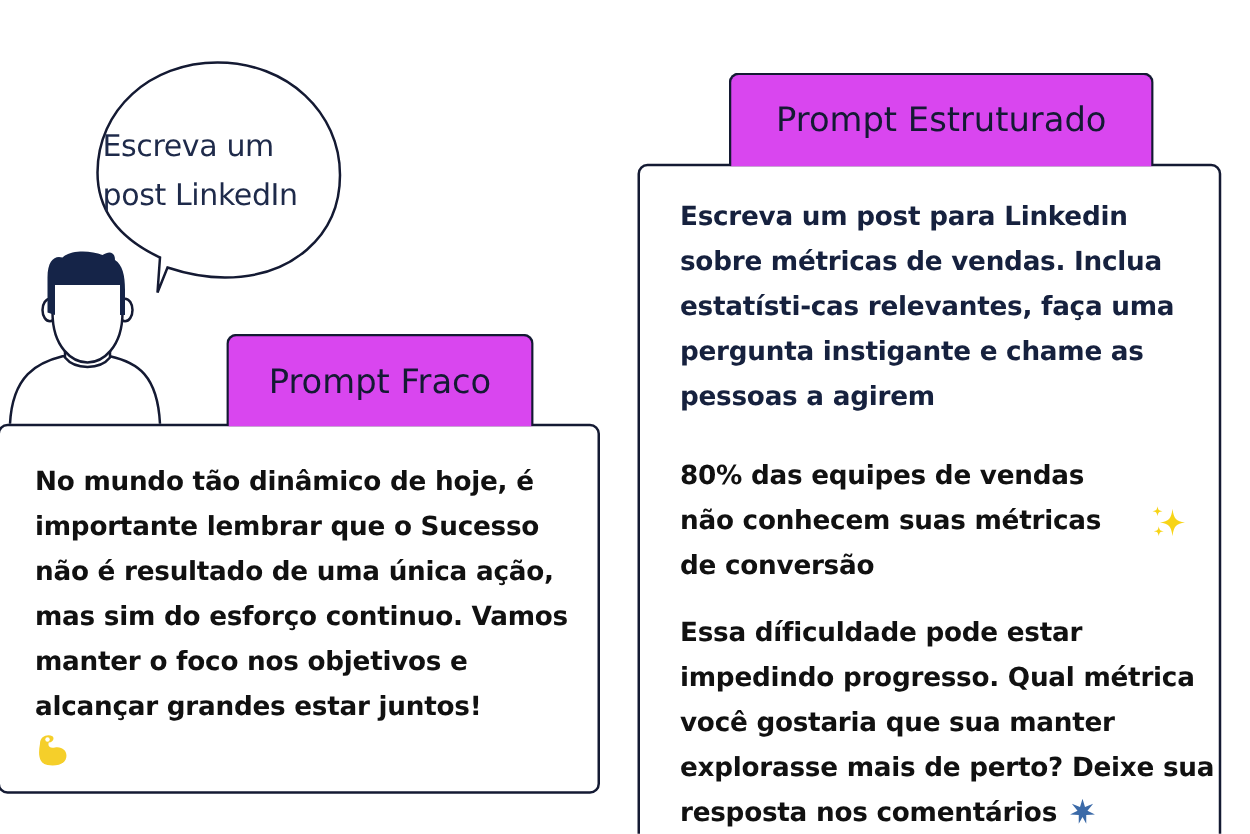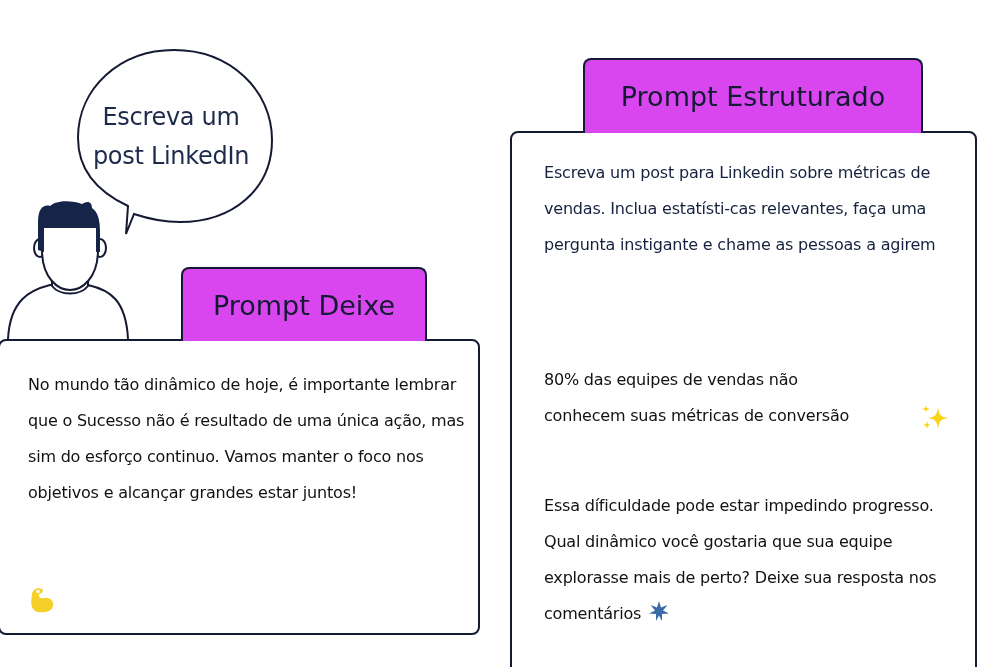--- a/index.html
+++ b/index.html
@@ -17,21 +17,20 @@
     }
     .abs { position: absolute; }
 
     
     #speech-svg { left: 0; top: 40px; }
     .bubble-text {
       position: absolute;
       left: 82px;
       top: 98px;
       width: 178px;
-      text-align: center;
       font-family: "DejaVu Sans", sans-serif;
       font-size: 24px;
       line-height: 39px;
       color: #1e2a4a;
       letter-spacing: -0.3px;
     }
 
     
     .tab {
       position: absolute;
@@ -58,25 +57,26 @@
       background: #fff;
       border: 2px solid #141a33;
       border-radius: 8px;
       box-sizing: border-box;
       z-index: 1;
     }
     #card-weak { left: -2px; top: 339px; width: 482px; height: 296px; }
     #card-structured { left: 510px; top: 131px; width: 467px; height: 560px; }
 
     .card-text {
-      font-size: 16px;
+      font-size: 21px;
       line-height: 36px;
       color: #111111;
       margin: 0;
       letter-spacing: -0.2px;
+      font-weight: bold;
     }
     #weak-text { position: absolute; left: 28px; top: 26px; width: 446px; }
     #weak-emoji { position: absolute; left: 26px; top: 244px; width: 30px; height: 30px; }
 
     #struct-p1 { position: absolute; left: 32px; top: 22px; width: 430px; color: #16213e; }
     #struct-p2 { position: absolute; left: 32px; top: 229px; width: 340px; }
     #struct-p3 { position: absolute; left: 32px; top: 355px; width: 430px; }
     #sparkle { position: absolute; left: 406px; top: 268px; width: 32px; height: 32px; }
     .inline-star { display: inline-block; width: 22px; height: 22px; vertical-align: -3px; margin-left: 2px; }
   </style>
@@ -103,21 +103,21 @@
     <path d="M 38 250 L 38 222 C 38 208 44 204 50 206 C 56 200 72 200 82 204 C 88 200 92 202 92 208 C 98 212 100 220 100 232 L 100 252 L 96 252 L 96 228 L 44 228 L 44 252 Z" fill="#152448"></path>
   </g>
 </svg>
 <div class="bubble-text">
   <div>Escreva um</div>
   <div>post LinkedIn</div>
 </div>
 
 <div id="tab-weak" class="tab">
   <span style="white-space:pre;">Prompt </span>
-    <b>Deixe</b>
+    <b>Fraco</b>
 </div>
 <div id="card-weak" class="card">
   <p id="weak-text" class="card-text">No mundo tão dinâmico de hoje, é importante lembrar que o Sucesso não é resultado de uma única ação, mas sim do esforço continuo. Vamos manter o foco nos objetivos e alcançar grandes estar juntos!</p>
   <svg id="weak-emoji" viewBox="0 0 30 30">
     <path d="M 6 10 C 6 4 12 2 16 4 C 18 6 16 9 13 9 C 12 12 14 14 18 13 C 24 12 28 16 27 21 C 26 27 18 28 12 27 C 6 26 4 20 6 10 Z" fill="#f5cf2a"></path>
     <circle cx="12" cy="6.5" r="1.8" fill="#fff"></circle>
   </svg>
 </div>
 
 <div id="tab-structured" class="tab">
@@ -125,16 +125,16 @@
     <b>Estruturado</b>
 </div>
 <div id="card-structured" class="card">
   <p id="struct-p1" class="card-text">Escreva um post para Linkedin sobre métricas de vendas. Inclua estatísti-cas relevantes, faça uma pergunta instigante e chame as pessoas a agirem</p>
   <p id="struct-p2" class="card-text">80% das equipes de vendas não conhecem suas métricas de conversão</p>
   <svg id="sparkle" viewBox="0 0 32 32">
     <path d="M 20 6 C 21 14 23 16 30 17 C 23 18 21 20 20 28 C 19 20 17 18 10 17 C 17 16 19 14 20 6 Z" fill="#f7d417"></path>
     <path d="M 8 4 C 8.5 7 9 7.5 12 8 C 9 8.5 8.5 9 8 12 C 7.5 9 7 8.5 4 8 C 7 7.5 7.5 7 8 4 Z" fill="#f7d417"></path>
     <path d="M 9 20 C 9.5 23 10 23.5 13 24 C 10 24.5 9.5 25 9 28 C 8.5 25 8 24.5 5 24 C 8 23.5 8.5 23 9 20 Z" fill="#f7d417"></path>
   </svg>
-  <p id="struct-p3" class="card-text"><span>Essa díficuldade pode estar impedindo progresso. Qual dinâmico você gostaria que sua equipe explorasse mais de perto? Deixe sua resposta nos comentários</span> <svg class="inline-star" viewBox="0 0 22 22">
+  <p id="struct-p3" class="card-text"><span>Essa díficuldade pode estar impedindo progresso. Qual métrica você gostaria que sua manter explorasse mais de perto? Deixe sua resposta nos comentários</span> <svg class="inline-star" viewBox="0 0 22 22">
       <polygon points="11,1 13,7.5 19.5,5 15,10.5 21,13.5 14,14 14,21 11,15.5 8,21 8,14 1,13.5 7,10.5 2.5,5 9,7.5" fill="#3b6aa8"></polygon>
     </svg></p>
 </div>
 
 </body></html>

